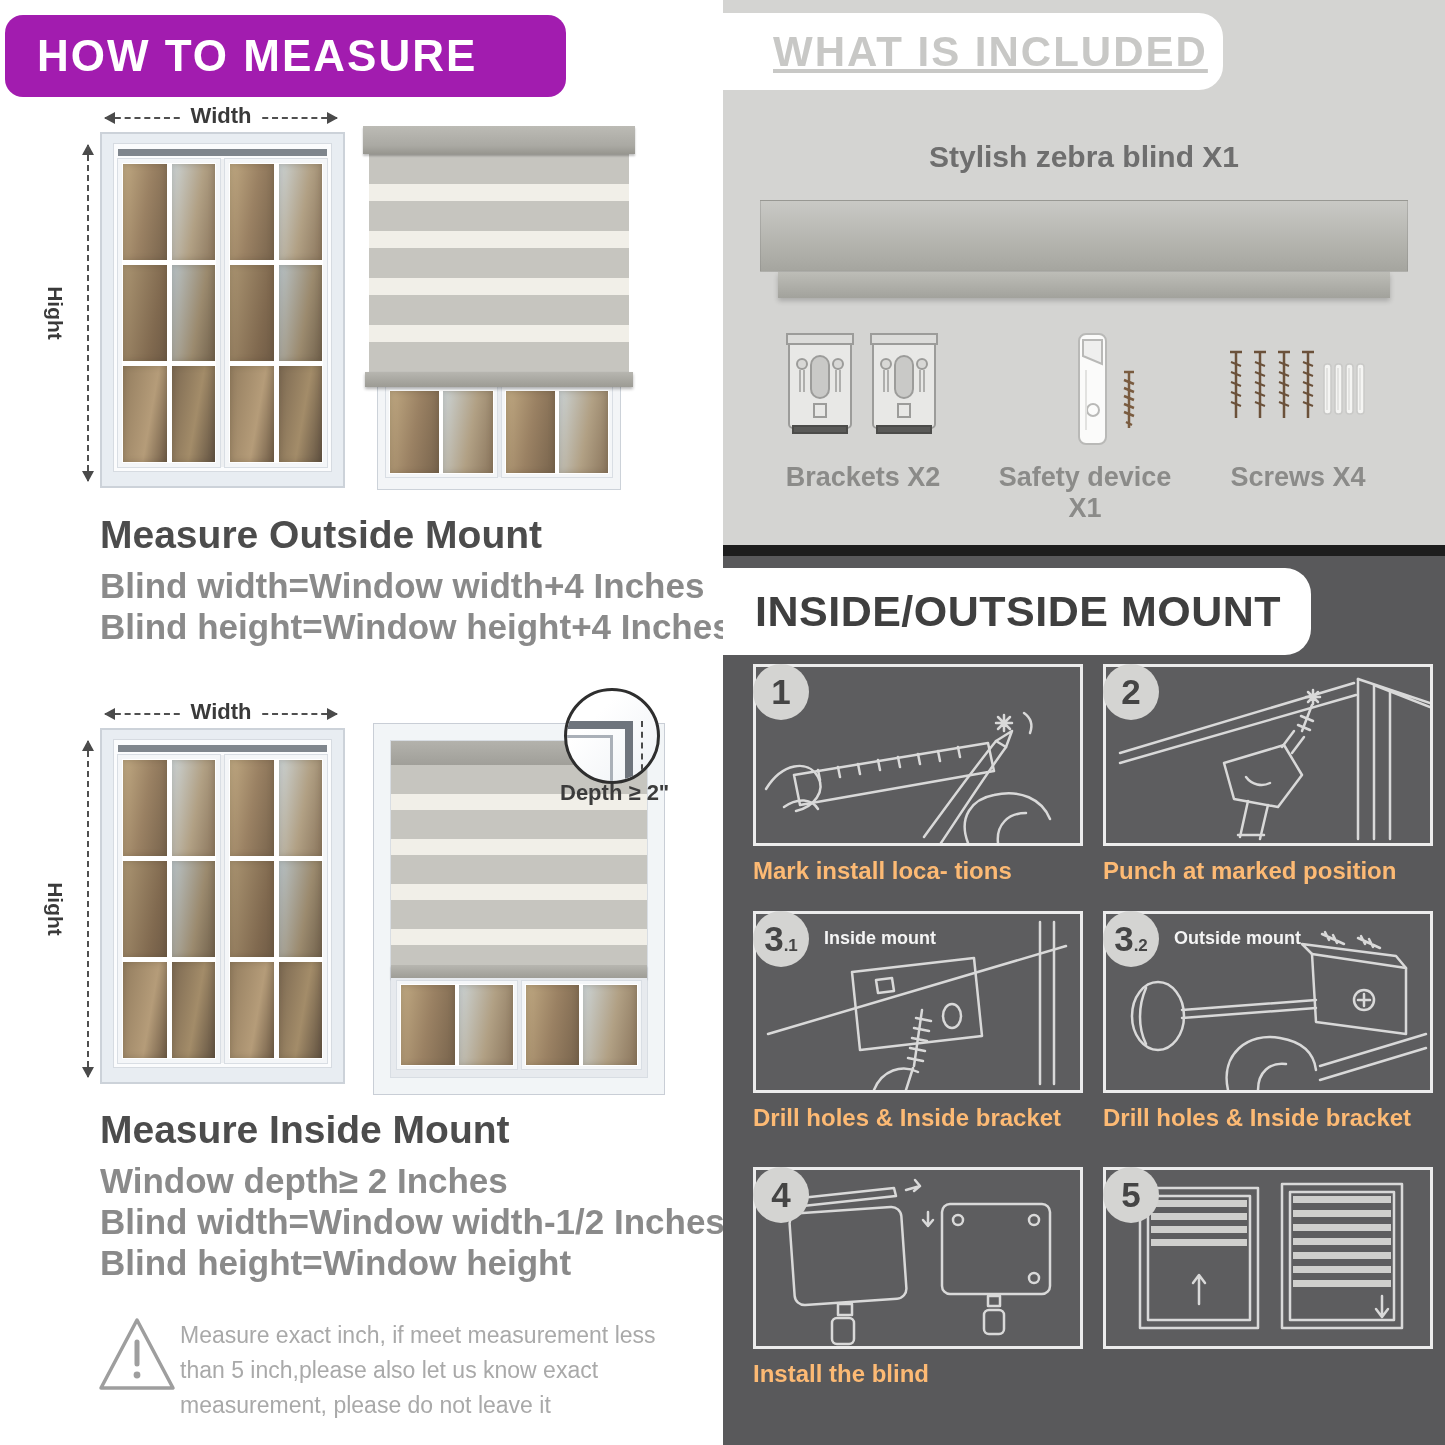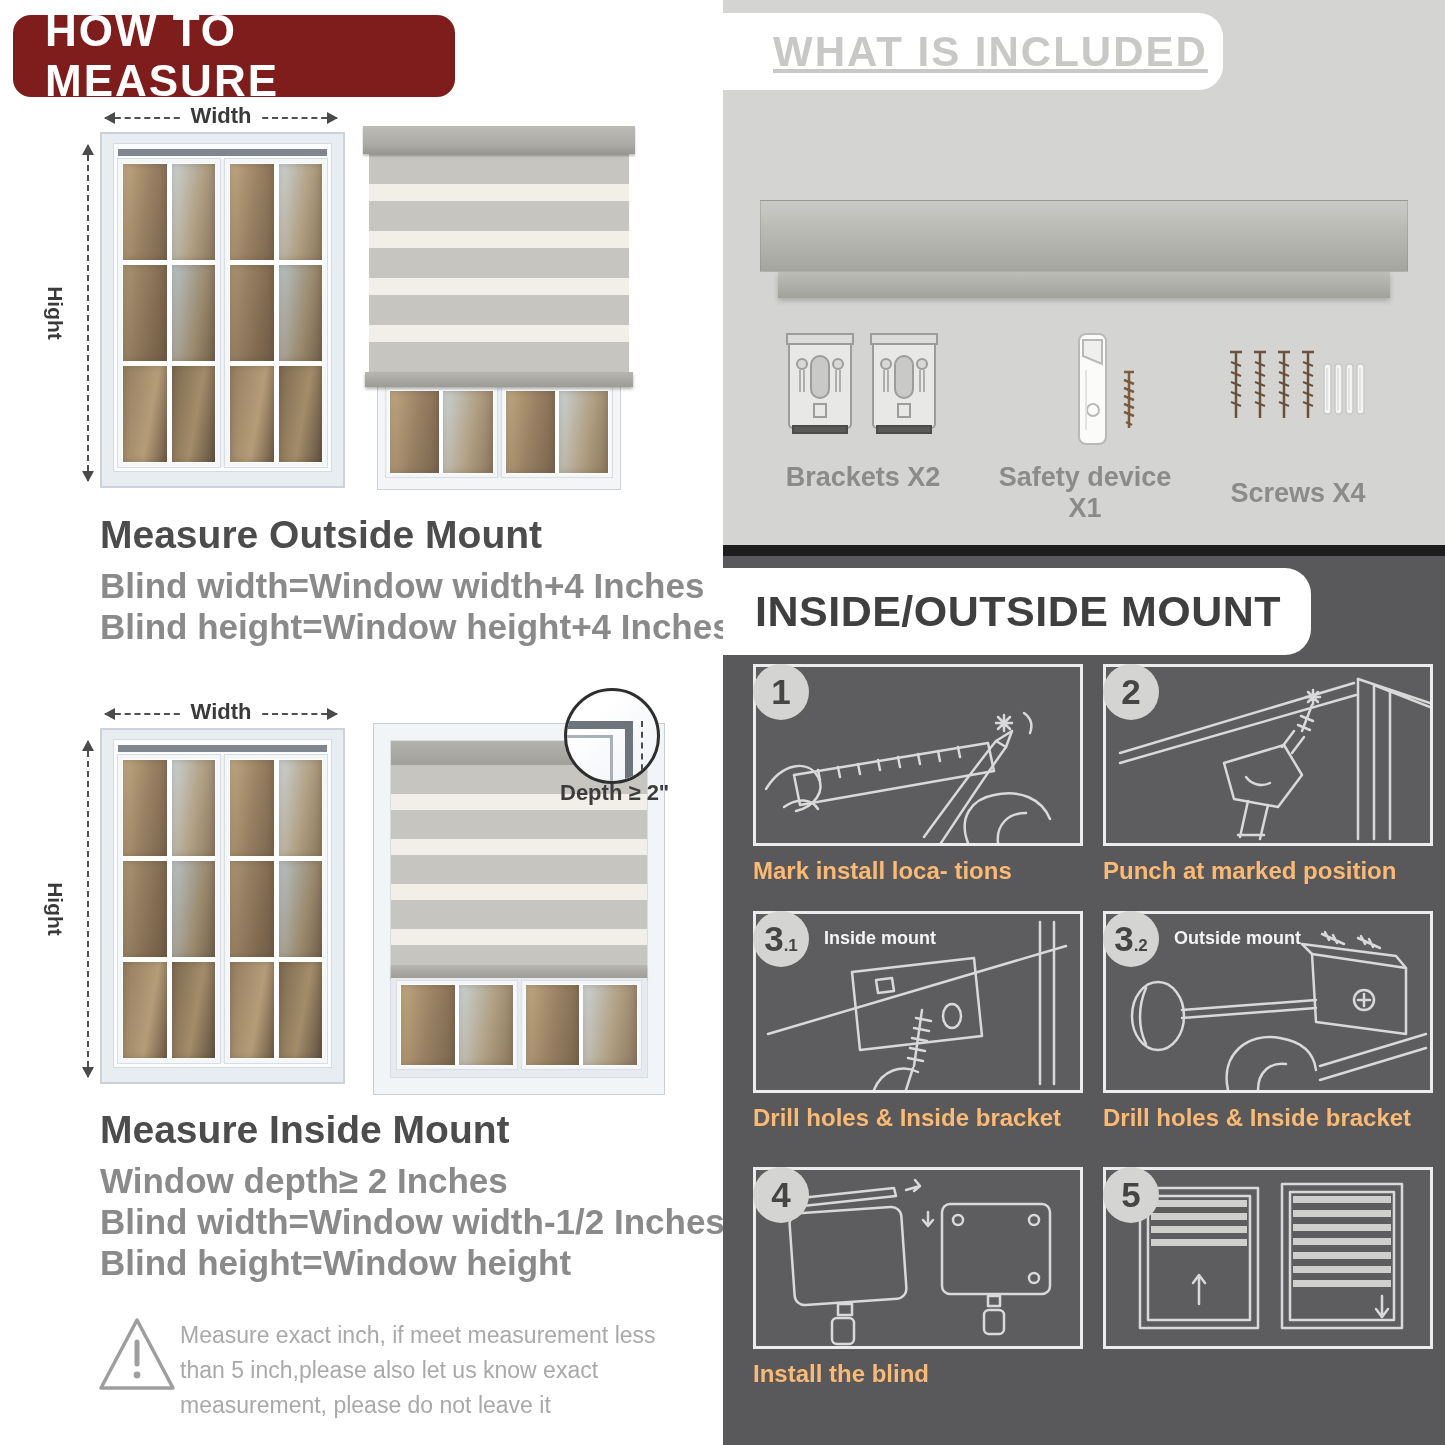--- a/index.html
+++ b/index.html
@@ -1,22 +1,22 @@
 <!DOCTYPE html>
 <html><head>
 <meta charset="utf-8">
 <style>
   html,body{margin:0;padding:0;background:#fff;}
   .page{position:relative;width:1445px;height:1445px;background:#fff;overflow:hidden;
         font-family:"Liberation Sans",sans-serif;}
   .page *{box-sizing:border-box;}
 
   
-  .howto-header{position:absolute;left:13px;top:15px;width:442px;height:82px;
-    background:#7f1d1d;border-radius:18px;display:flex;align-items:center;padding-left:32px;}
+  .howto-header{position:absolute;left:5px;top:15px;width:561px;height:82px;
+    background:#a21caf;border-radius:18px;display:flex;align-items:center;padding-left:32px;}
   .howto-header span{color:#fff;font-size:44px;font-weight:800;letter-spacing:2px;}
 
   
   .window{position:absolute;width:245px;height:356px;background:#e8edf2;
     border:2px solid #ccd2d9;padding:9px 11px 14px 11px;}
   .win1{left:100px;top:132px;}
   .win2{left:100px;top:728px;}
   .win-inner{width:100%;height:100%;background:#fbfcfd;border:1px solid #d6dbe1;
     padding:4px;display:flex;flex-direction:column;}
   .win-track{height:7px;background:#7f868d;margin:1px 0 3px 0;}
@@ -114,21 +114,21 @@
     border:1px solid rgba(130,130,125,.35);}
   .inc-bar-rail{position:absolute;left:55px;top:272px;width:612px;height:26px;
     background:linear-gradient(180deg,#bdbdb7,#a2a29c);box-shadow:0 3px 5px rgba(0,0,0,.2);}
   .inc-item{position:absolute;}
   .inc-brackets{left:62px;top:330px;width:155px;height:120px;}
   .inc-safety{left:330px;top:330px;width:100px;height:120px;}
   .inc-screws{left:495px;top:342px;width:150px;height:100px;}
   .inc-label{position:absolute;top:462px;font-size:27px;font-weight:700;color:#8b8b89;text-align:center;}
   .lbl-brackets{left:50px;width:180px;}
   .lbl-safety{left:262px;width:200px;}
-  .lbl-screws{left:495px;width:160px;margin-top:16px;}
+  .lbl-screws{left:495px;width:160px;}
 
   
   .panel-mount{position:absolute;left:723px;top:545px;width:722px;height:900px;
     background:#59595b;border-top:11px solid #1d1d1d;}
   .mnt-header{position:absolute;left:0;top:12px;width:588px;height:87px;background:#fff;
     border-radius:0 26px 26px 0;display:flex;align-items:center;padding-left:32px;}
   .mnt-header span{color:#3f3f3f;font-size:43px;font-weight:800;letter-spacing:.5px;}
 
   .step{position:absolute;width:330px;}
   .s1{left:30px;top:108px;} .s2{left:380px;top:108px;}
@@ -282,20 +282,21 @@
         <circle cx="42" cy="63" r="3.4" fill="#9e9e9e"></circle>
       </svg>
     </div>
     <p class="note-text">Measure exact inch, if meet measurement less than 5 inch,please also let us know exact measurement, please do not leave it</p>
   </section>
 
   <section class="panel-included">
     <div class="inc-header">
       <span>WHAT IS INCLUDED</span>
     </div>
+    <div class="inc-product-label">Stylish zebra blind X1</div>
 
     <div class="inc-bar"></div>
     <div class="inc-bar-rail"></div>
 
     <div class="inc-item inc-brackets">
       <svg viewBox="0 0 155 120">
         <g stroke="#9c9c9a" fill="#e8e8e6" stroke-width="2">
           <rect x="4" y="10" width="62" height="88" rx="4"></rect>
           <rect x="2" y="4" width="66" height="10" fill="#dcdcda"></rect>
           <rect x="26" y="26" width="18" height="42" rx="9" fill="#c9c9c7"></rect>

